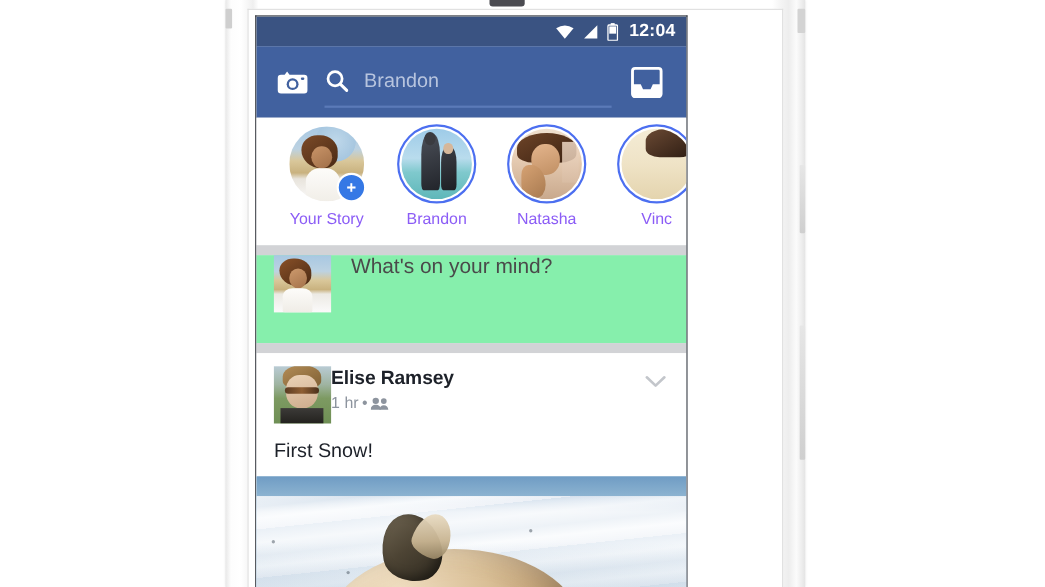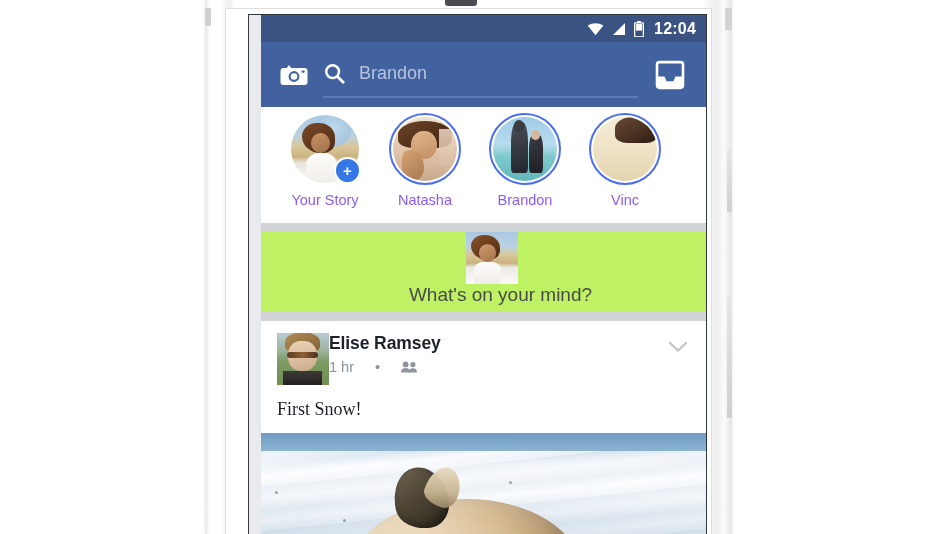--- a/index.html
+++ b/index.html
@@ -61,31 +61,30 @@
   #btn-left-top  { left: 0px;   top: 8px;   width: 6px;  height: 18px; background:#cfcfcf; }
   #btn-right-top { right: 0px;  top: 8px;   width: 7px;  height: 22px; background:#d3d3d3; }
   #btn-volume-up { right: 0px;  top: 150px; width: 5px;  height: 62px;
       background: linear-gradient(to bottom,#e6e6e6,#cfcfcf); }
   #btn-volume-dn { right: 0px;  top: 296px; width: 5px;  height: 122px;
       background: linear-gradient(to bottom,#e6e6e6,#cfcfcf); }
 
   
   #screen {
     position: absolute;
-    left: 248px;
+    left: 232px;
     top: 14px;
-    width: 459px;
+    width: 393px;
     height: 520px;
     overflow: hidden;
     background: #e9eaed;
     border-left: 1px solid #33373e;
     border-top: 1px solid #33373e;
     border-right: 1px solid #33373e;
     box-sizing: border-box;
-    padding-left: 12px;
   }
 
   
   #status-bar {
     height: 27px;
     background: #3a5382;
     display: flex;
     align-items: center;
     justify-content: flex-end;
     padding-right: 10px;
@@ -177,45 +176,43 @@
     border: 2.5px solid #ffffff;
     border-radius: 50%;
     display: flex; align-items: center; justify-content: center;
     color: #fff; font-size: 15px; line-height: 1; font-weight: bold;
   }
 
   .divider { background: #d2d3d6; height: 9px; }
 
   
   #composer {
-    background: #bef264;
+    background: #86efac;
     height: 80px;
     display: flex;
-    align-items: center;
     padding-left: 16px;
     box-sizing: border-box;
     cursor: pointer;
-    flex-direction: column;
   }
   #composer-avatar { width: 52px; height: 52px; overflow: hidden; position: relative; }
   #composer-prompt { margin-left: 18px; font-size: 19px; color: #4a4a4a; }
 
   
   #post-card { background: #ffffff; }
   #post-header {
     display: flex;
     align-items: flex-start;
     padding: 12px 14px 0 16px;
   }
   #post-avatar { width: 52px; height: 52px; overflow: hidden; position: relative; flex: 0 0 52px; }
   #post-meta { flex: 1; }
   #post-author { font-size: 17.5px; font-weight: bold; color: #1d2129; letter-spacing: -0.1px; }
-  #post-subline { margin-top: 5px; font-size: 14.5px; color: #8d949e; display: flex; align-items: center; gap: 21px; }
+  #post-subline { margin-top: 5px; font-size: 14.5px; color: #8d949e; display: flex; align-items: center; gap: 3px; }
   #post-chevron { width: 28px; height: 28px; display:flex; align-items:center; justify-content:center; cursor:pointer; }
-  #post-text { padding: 14px 16px 13px 16px; font-size: 18px; color: #1d2129; font-family: Liberation Serif, serif; }
+  #post-text { padding: 14px 16px 13px 16px; font-size: 18px; color: #1d2129; }
 
   
   #post-photo {
     position: relative;
     width: 100%;
     height: 140px;
     overflow: hidden;
     background: #9fc0d8;
   }
   .snow-sky {
@@ -346,48 +343,48 @@
           <div style="position:absolute;left:22%;top:56%;width:46%;height:44%;border-radius:40% 40% 10% 10%;
                       background:linear-gradient(to bottom,#fdfcfa,#f1eee8);"></div>
         </div>
         <div id="add-story-badge">+</div>
       </div>
       <div class="story-label">Your Story</div>
     </div>
 
     <div class="story">
       <div class="story-ring">
+        <div class="story-photo" style="background:linear-gradient(to bottom,#9ecbe8 0%,#b9dced 42%,#7fc9cd 62%,#5fb7b9 100%);">
+          <div style="position:absolute;left:28%;top:8%;width:26%;height:80%;border-radius:36% 36% 12% 12%;
+                      background:linear-gradient(160deg,#4b4f58,#22252b);"></div>
+          <div style="position:absolute;left:33%;top:5%;width:15%;height:18%;border-radius:50%;
+                      background:#3a3b40;"></div>
+          <div style="position:absolute;left:56%;top:26%;width:22%;height:62%;border-radius:34% 34% 14% 14%;
+                      background:linear-gradient(160deg,#3c3e45,#1d1f24);"></div>
+          <div style="position:absolute;left:60%;top:21%;width:13%;height:15%;border-radius:50%;
+                      background:#d6b79a;"></div>
+        </div>
+      </div>
+      <div class="story-label">Brandon</div>
+    </div>
+
+    <div class="story">
+      <div class="story-ring">
         <div class="story-photo" style="background:linear-gradient(to bottom,#efe0cf 0%,#e7cdb4 40%,#c9a98d 100%);">
           <div style="position:absolute;left:8%;top:6%;width:84%;height:42%;border-radius:50% 50% 30% 30%;
                       background:linear-gradient(150deg,#6e4428,#3b2212);"></div>
           <div style="position:absolute;left:28%;top:22%;width:40%;height:44%;border-radius:48%;
                       background:linear-gradient(160deg,#e4b58d,#c08f63);"></div>
           <div style="position:absolute;left:14%;top:52%;width:34%;height:46%;border-radius:30% 60% 40% 40%;
                       background:linear-gradient(140deg,#d6a273,#a87a50);"></div>
           <div style="position:absolute;right:4%;top:18%;width:24%;height:58%;
                       background:linear-gradient(to bottom,#efd8c4,#d9bda4);opacity:.85;"></div>
         </div>
       </div>
       <div class="story-label">Natasha</div>
-    </div>
-
-    <div class="story">
-      <div class="story-ring">
-        <div class="story-photo" style="background:linear-gradient(to bottom,#9ecbe8 0%,#b9dced 42%,#7fc9cd 62%,#5fb7b9 100%);">
-          <div style="position:absolute;left:28%;top:8%;width:26%;height:80%;border-radius:36% 36% 12% 12%;
-                      background:linear-gradient(160deg,#4b4f58,#22252b);"></div>
-          <div style="position:absolute;left:33%;top:5%;width:15%;height:18%;border-radius:50%;
-                      background:#3a3b40;"></div>
-          <div style="position:absolute;left:56%;top:26%;width:22%;height:62%;border-radius:34% 34% 14% 14%;
-                      background:linear-gradient(160deg,#3c3e45,#1d1f24);"></div>
-          <div style="position:absolute;left:60%;top:21%;width:13%;height:15%;border-radius:50%;
-                      background:#d6b79a;"></div>
-        </div>
-      </div>
-      <div class="story-label">Brandon</div>
     </div>
 
 
     <div class="story">
       <div class="story-ring">
         <div class="story-photo" style="background:linear-gradient(to bottom,#f4ecd6 0%,#efe3c6 50%,#e4d4ae 100%);">
           <div style="position:absolute;left:34%;top:0%;width:66%;height:40%;border-radius:44% 40% 26% 30%;
                       background:linear-gradient(150deg,#6b4a34,#2e1d13);"></div>
 
         </div>

